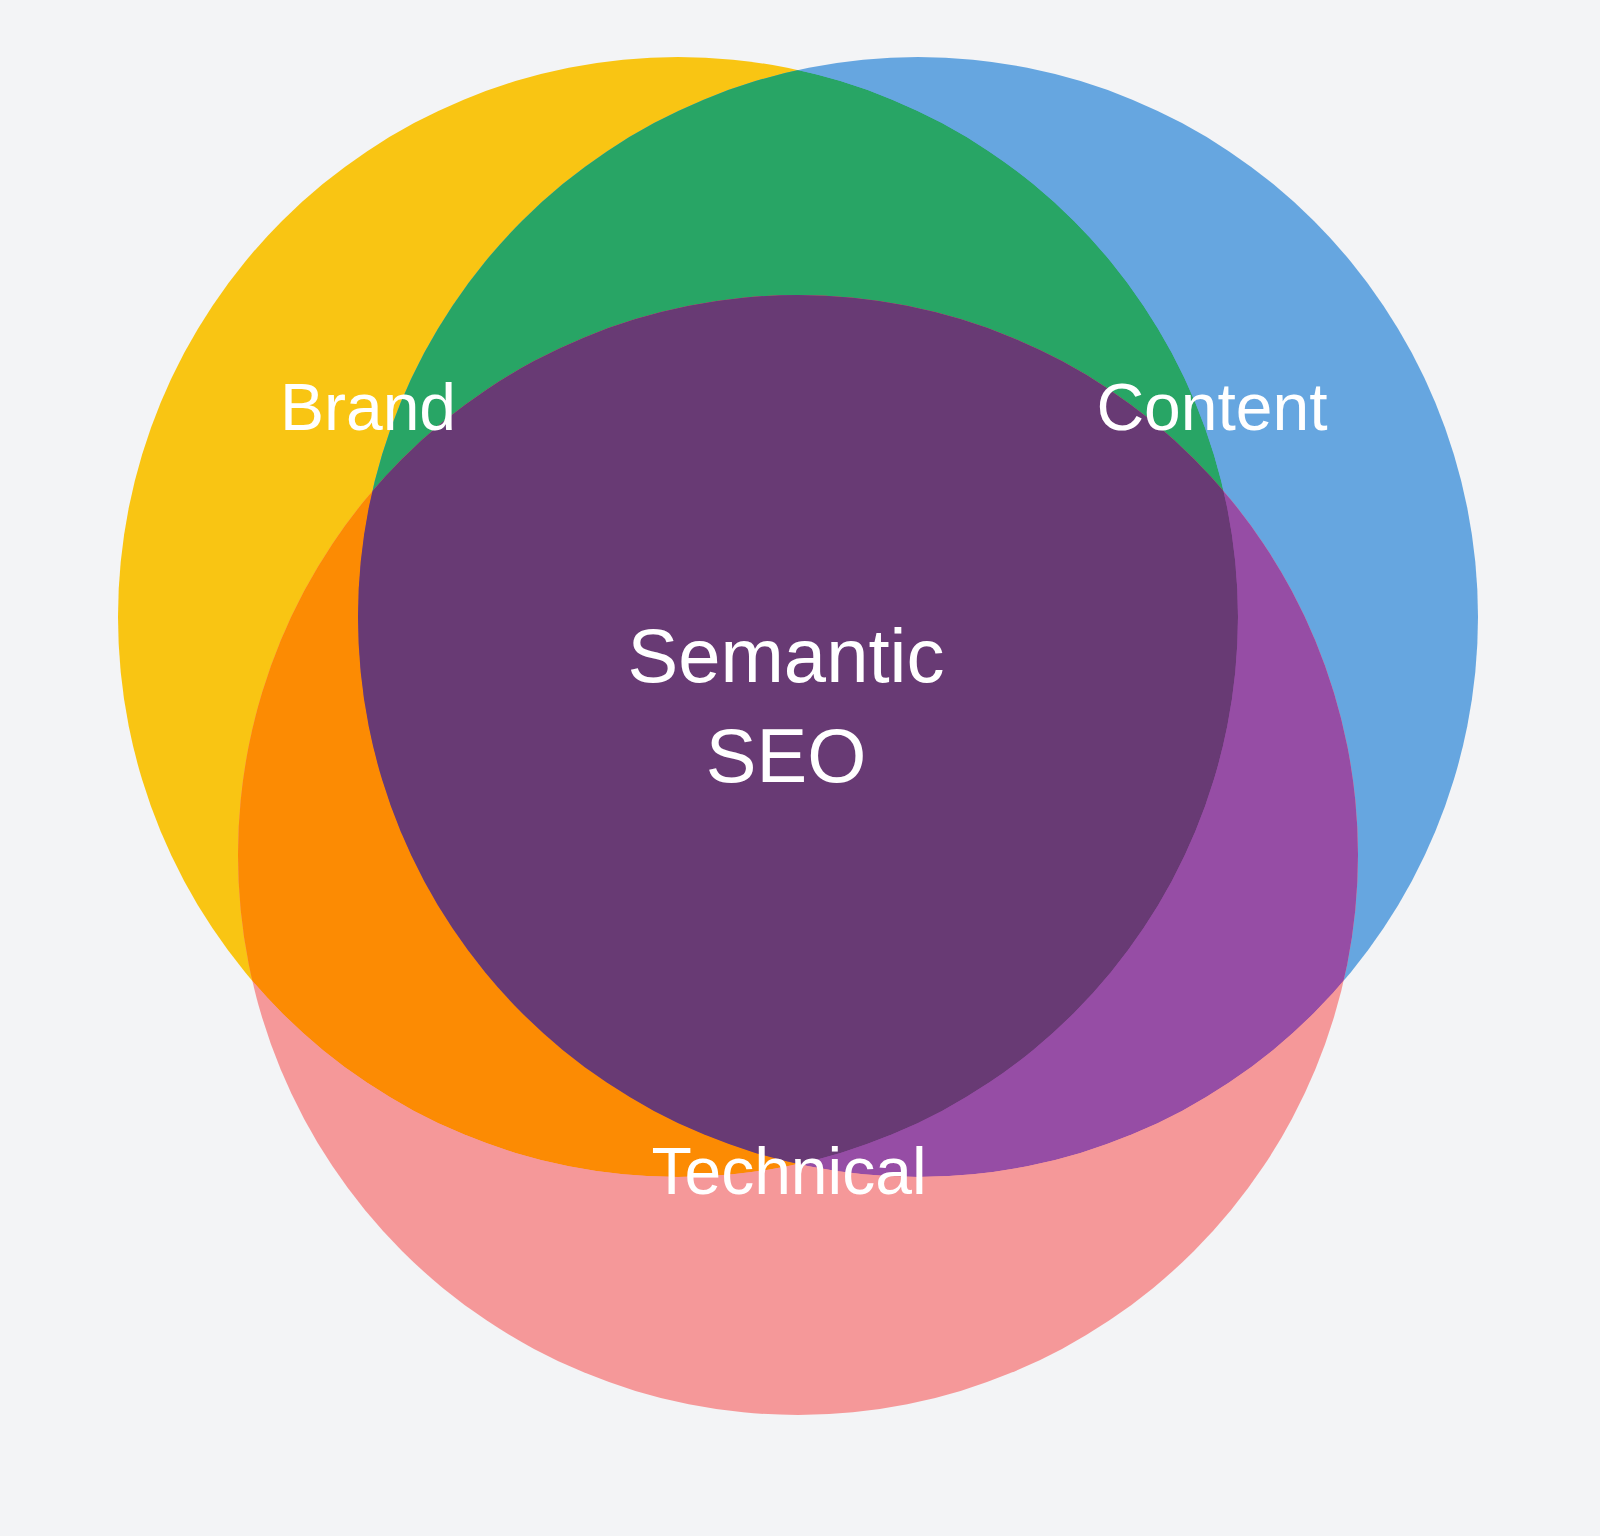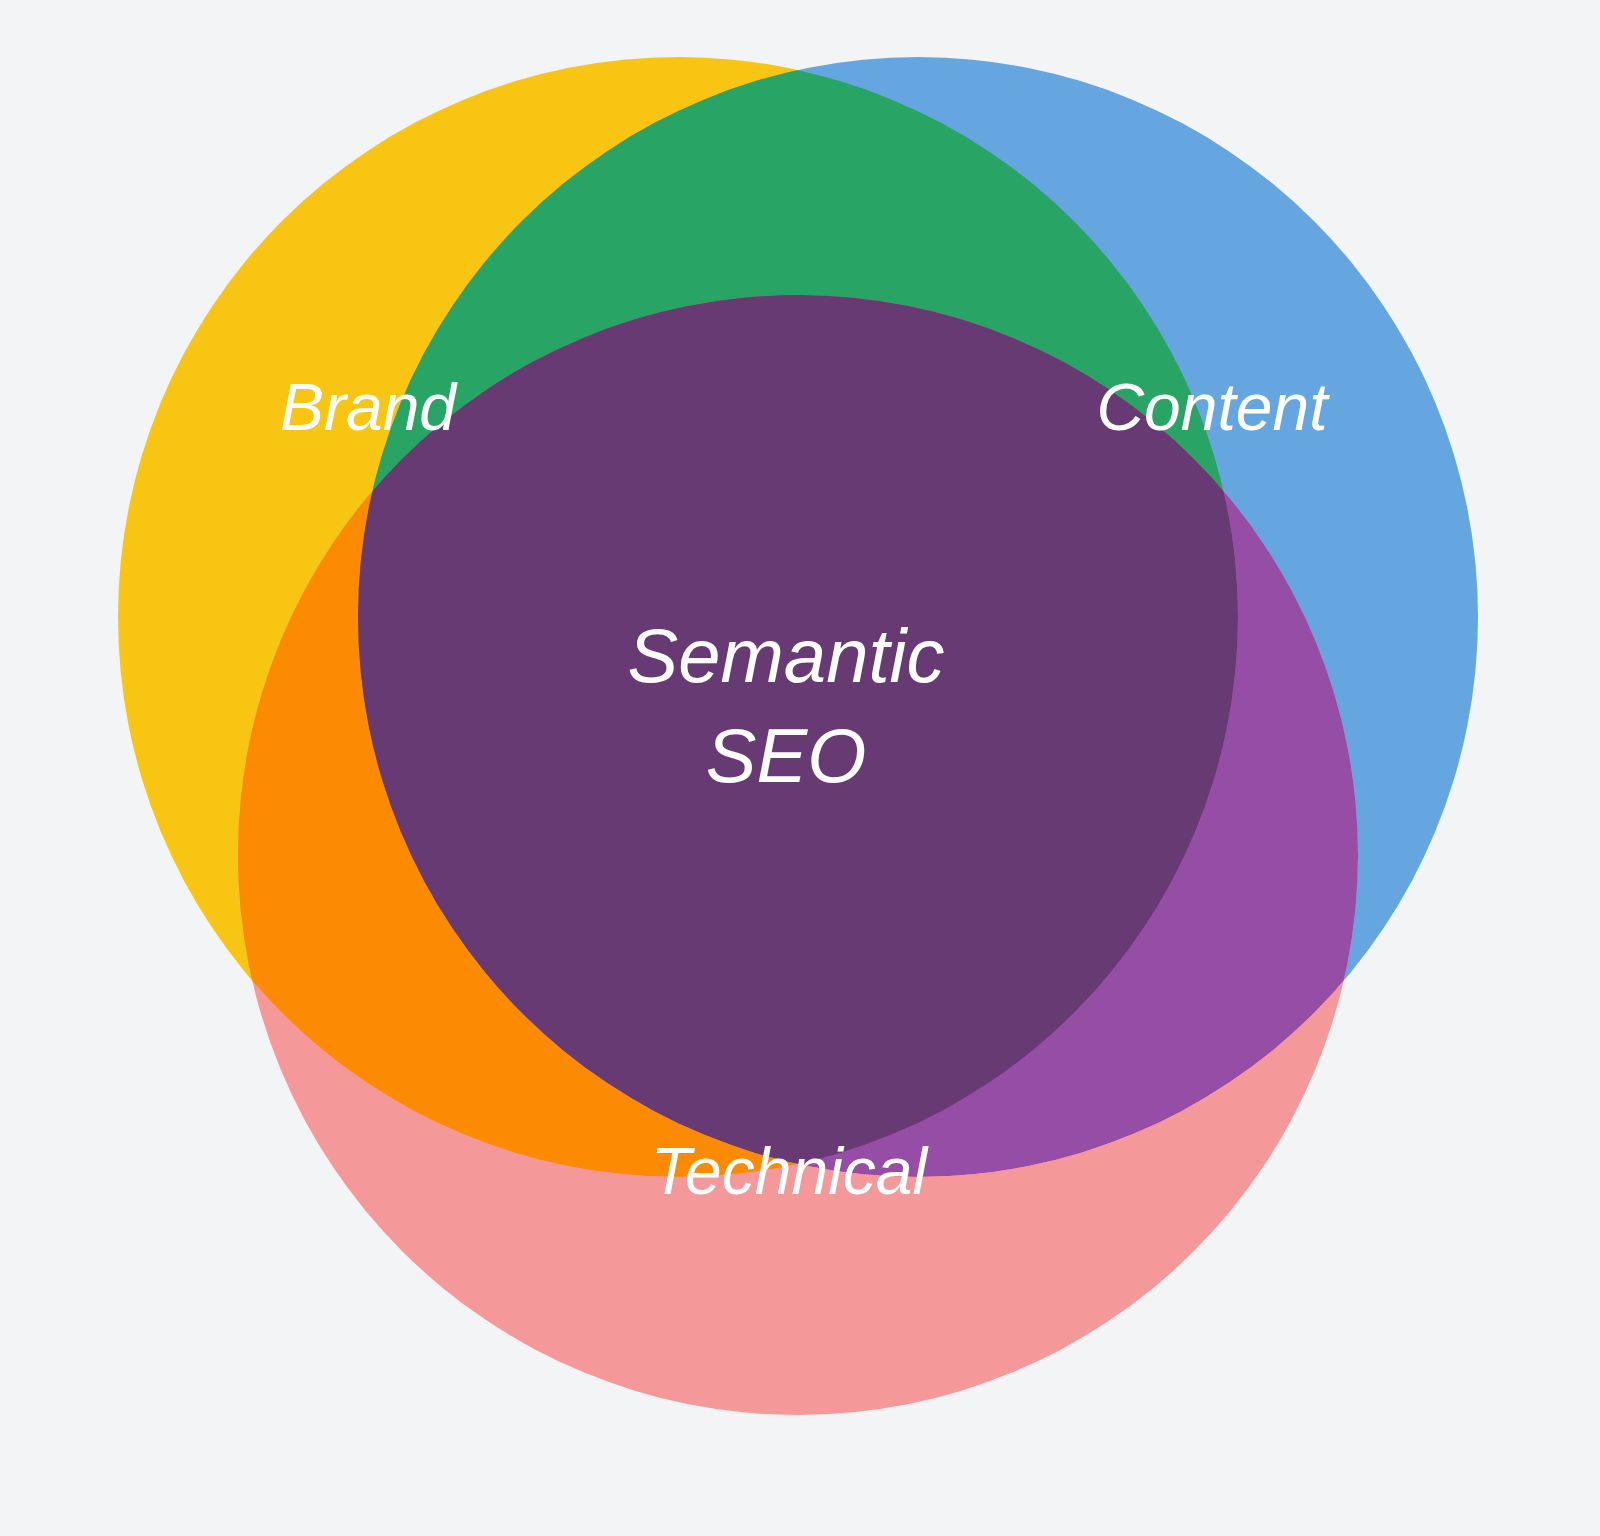--- a/index.html
+++ b/index.html
@@ -38,21 +38,21 @@
   .set-label {
     font-size: 66px;
   }
   .center-label {
     font-size: 76px;
   }
 </style>
 </head>
 <body style="background: rgb(243, 244, 246);">
 
-<div id="venn-stage" style="background: rgb(243, 244, 246); font-style: italic;">
+<div id="venn-stage" style="background: rgb(243, 244, 246);">
   <svg id="venn-svg" viewBox="0 0 1600 1536" aria-label="Venn diagram">
     <defs>
 
       <clipPath id="clip-brand">
         <circle id="cp-brand" cx="678" cy="617" r="560"></circle>
       </clipPath>
       <clipPath id="clip-content">
         <circle id="cp-content" cx="918" cy="617" r="560"></circle>
       </clipPath>
       <clipPath id="clip-technical">

